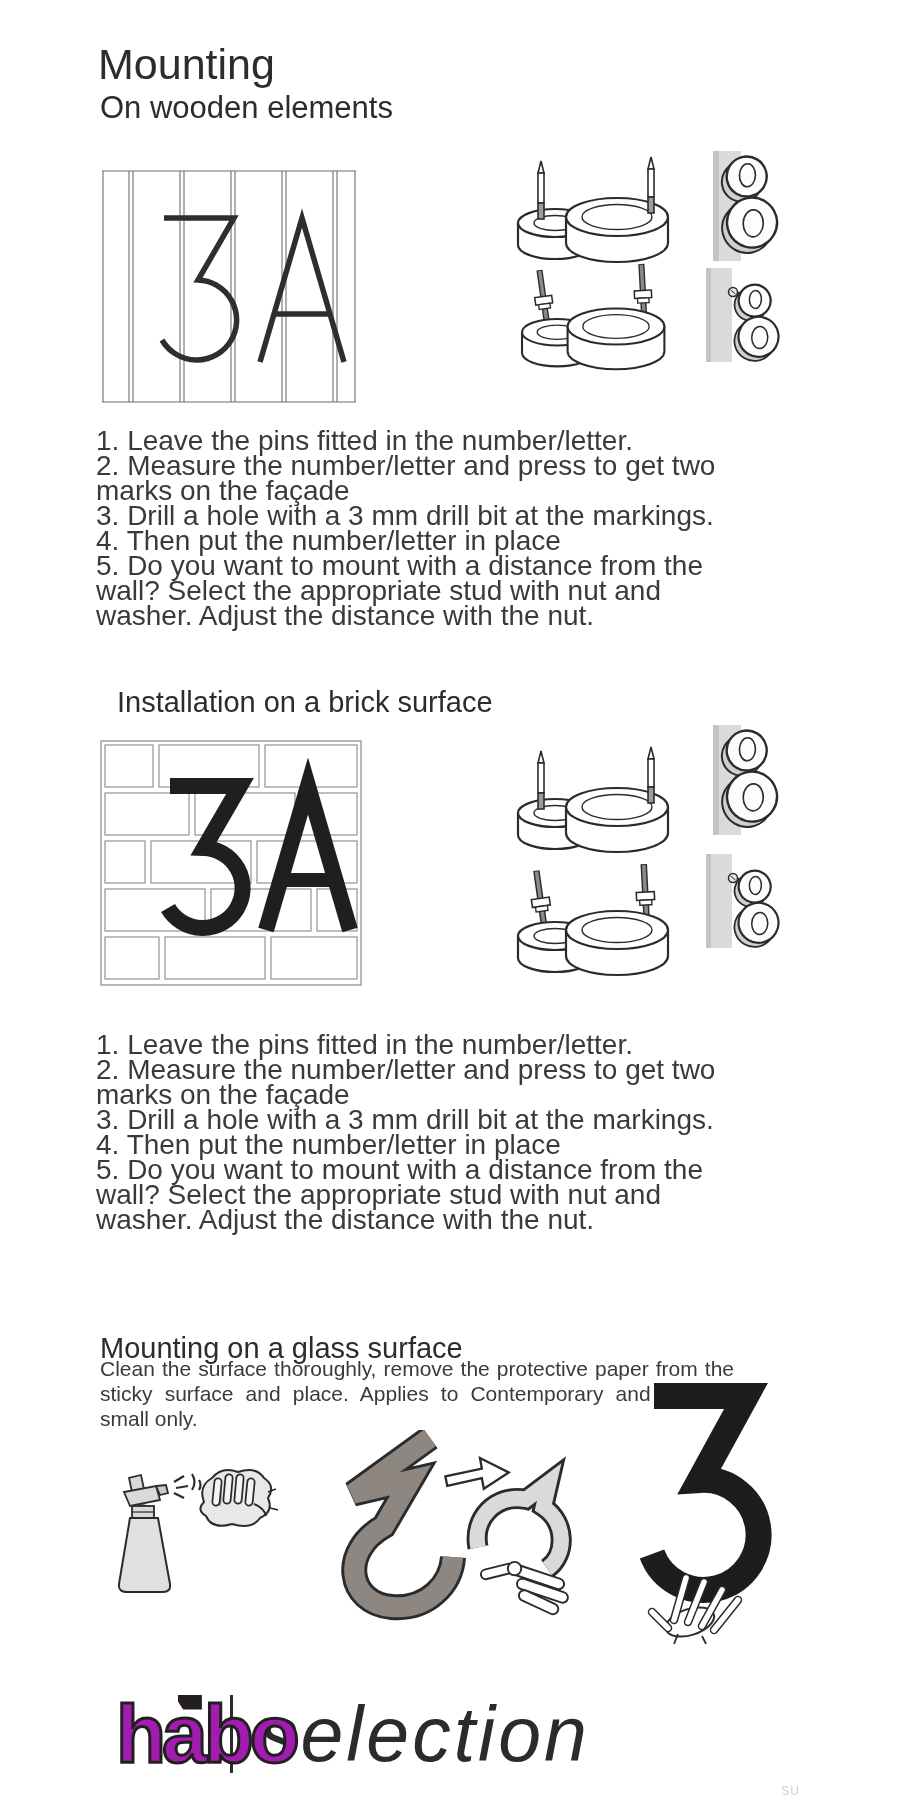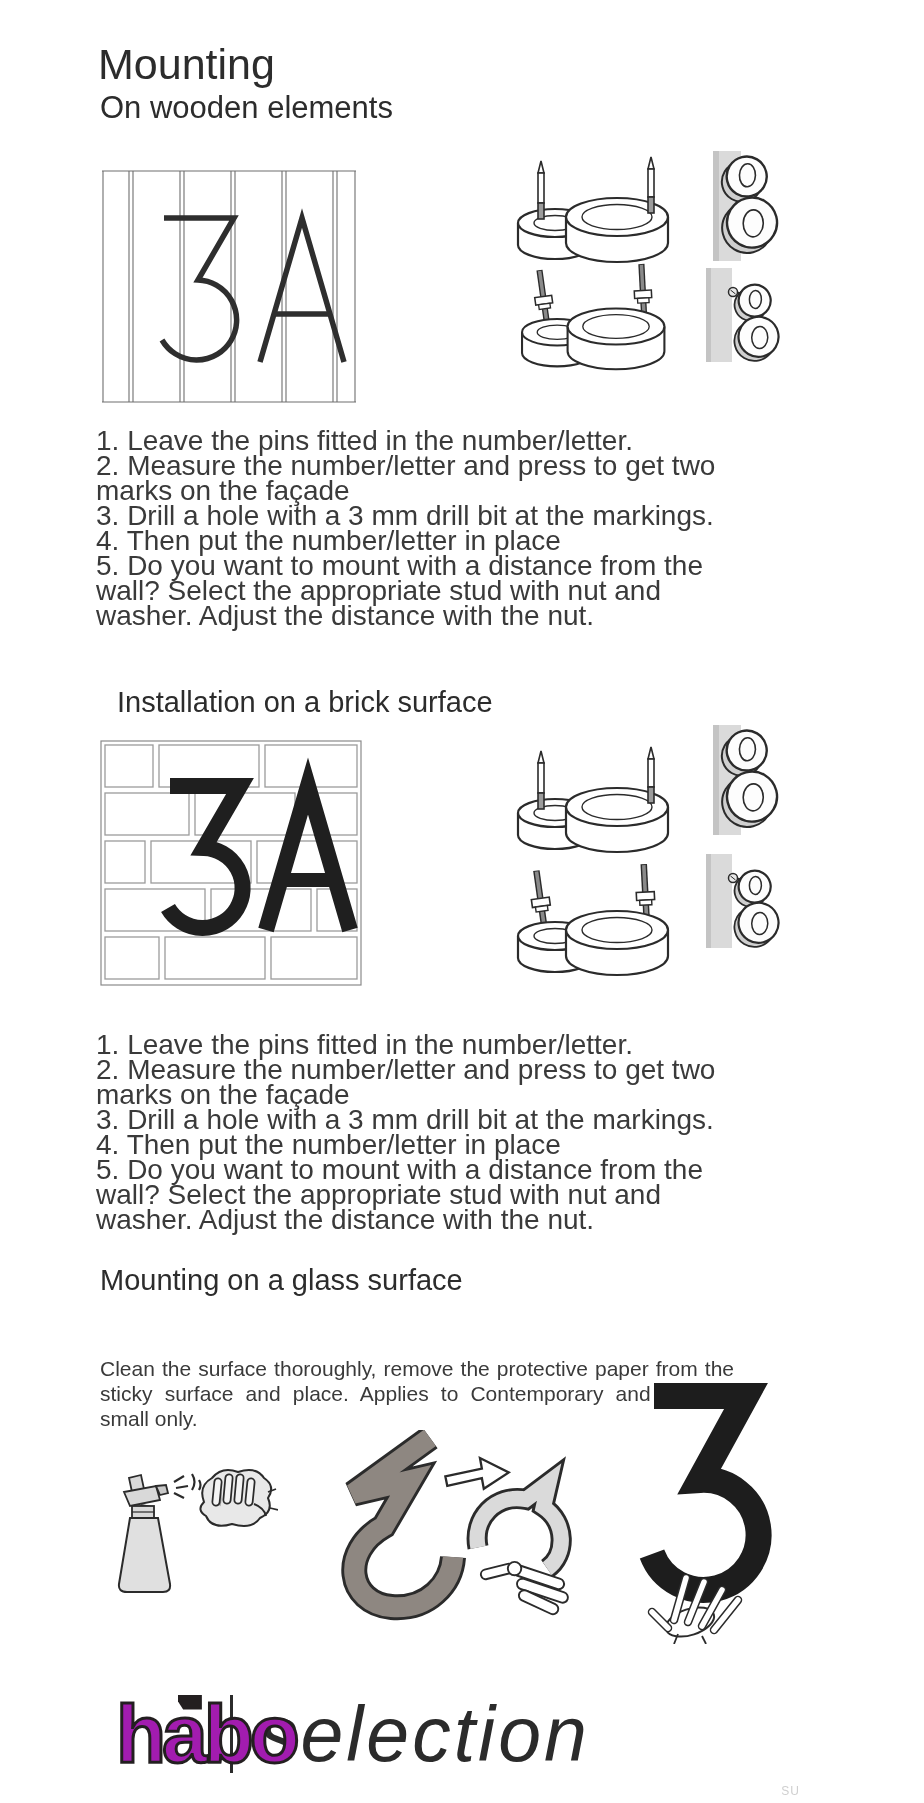--- a/index.html
+++ b/index.html
@@ -248,21 +248,21 @@
   </svg>
 
   <div class="abs steps" style="top:1032px;">
     <div>1. Leave the pins fitted in the number/letter.</div>
     <div>2. Measure the number/letter and press to get two marks on the façade</div>
     <div>3. Drill a hole with a 3 mm drill bit at the markings.</div>
     <div>4. Then put the number/letter in place</div>
     <div>5. Do you want to mount with a distance from the wall? Select the appropriate stud with nut and washer. Adjust the distance with the nut.</div>
   </div>
 
-  <div class="abs sec-heading" style="left:100px;top:1264px;">Mounting on a glass surface</div>
+  <div class="abs sec-heading" style="left:100px;top:1332px;">Mounting on a glass surface</div>
   <div class="abs glass-body">Clean the surface thoroughly, remove the protective paper from the sticky surface and place. Applies to Contemporary and Modern small only.</div>
 
   <svg class="abs" style="left:108px;top:1462px;" width="170" height="150" viewBox="0 0 170 150">
     <g>
       <path d="M 24 30 L 21 16 L 33 13 L 36 27 Z" fill="#d9d9d9" stroke="#2b2b2b" stroke-width="1.8"></path>
       <path d="M 16 30 L 48 24 L 52 38 L 22 44 Z" fill="#d9d9d9" stroke="#2b2b2b" stroke-width="1.8"></path>
       <path d="M 48 24 L 58 23 L 60 31 L 52 33 Z" fill="#c9c9c9" stroke="#2b2b2b" stroke-width="1.8"></path>
       <path d="M 33 42 L 44 44 C 50 52 44 60 38 58 L 31 46 Z" fill="#3a3a3a"></path>
       <rect x="24" y="44" width="22" height="12" fill="#d9d9d9" stroke="#2b2b2b" stroke-width="1.8"></rect>
       <line x1="24" y1="50" x2="46" y2="50" stroke="#2b2b2b" stroke-width="1.2"></line>

